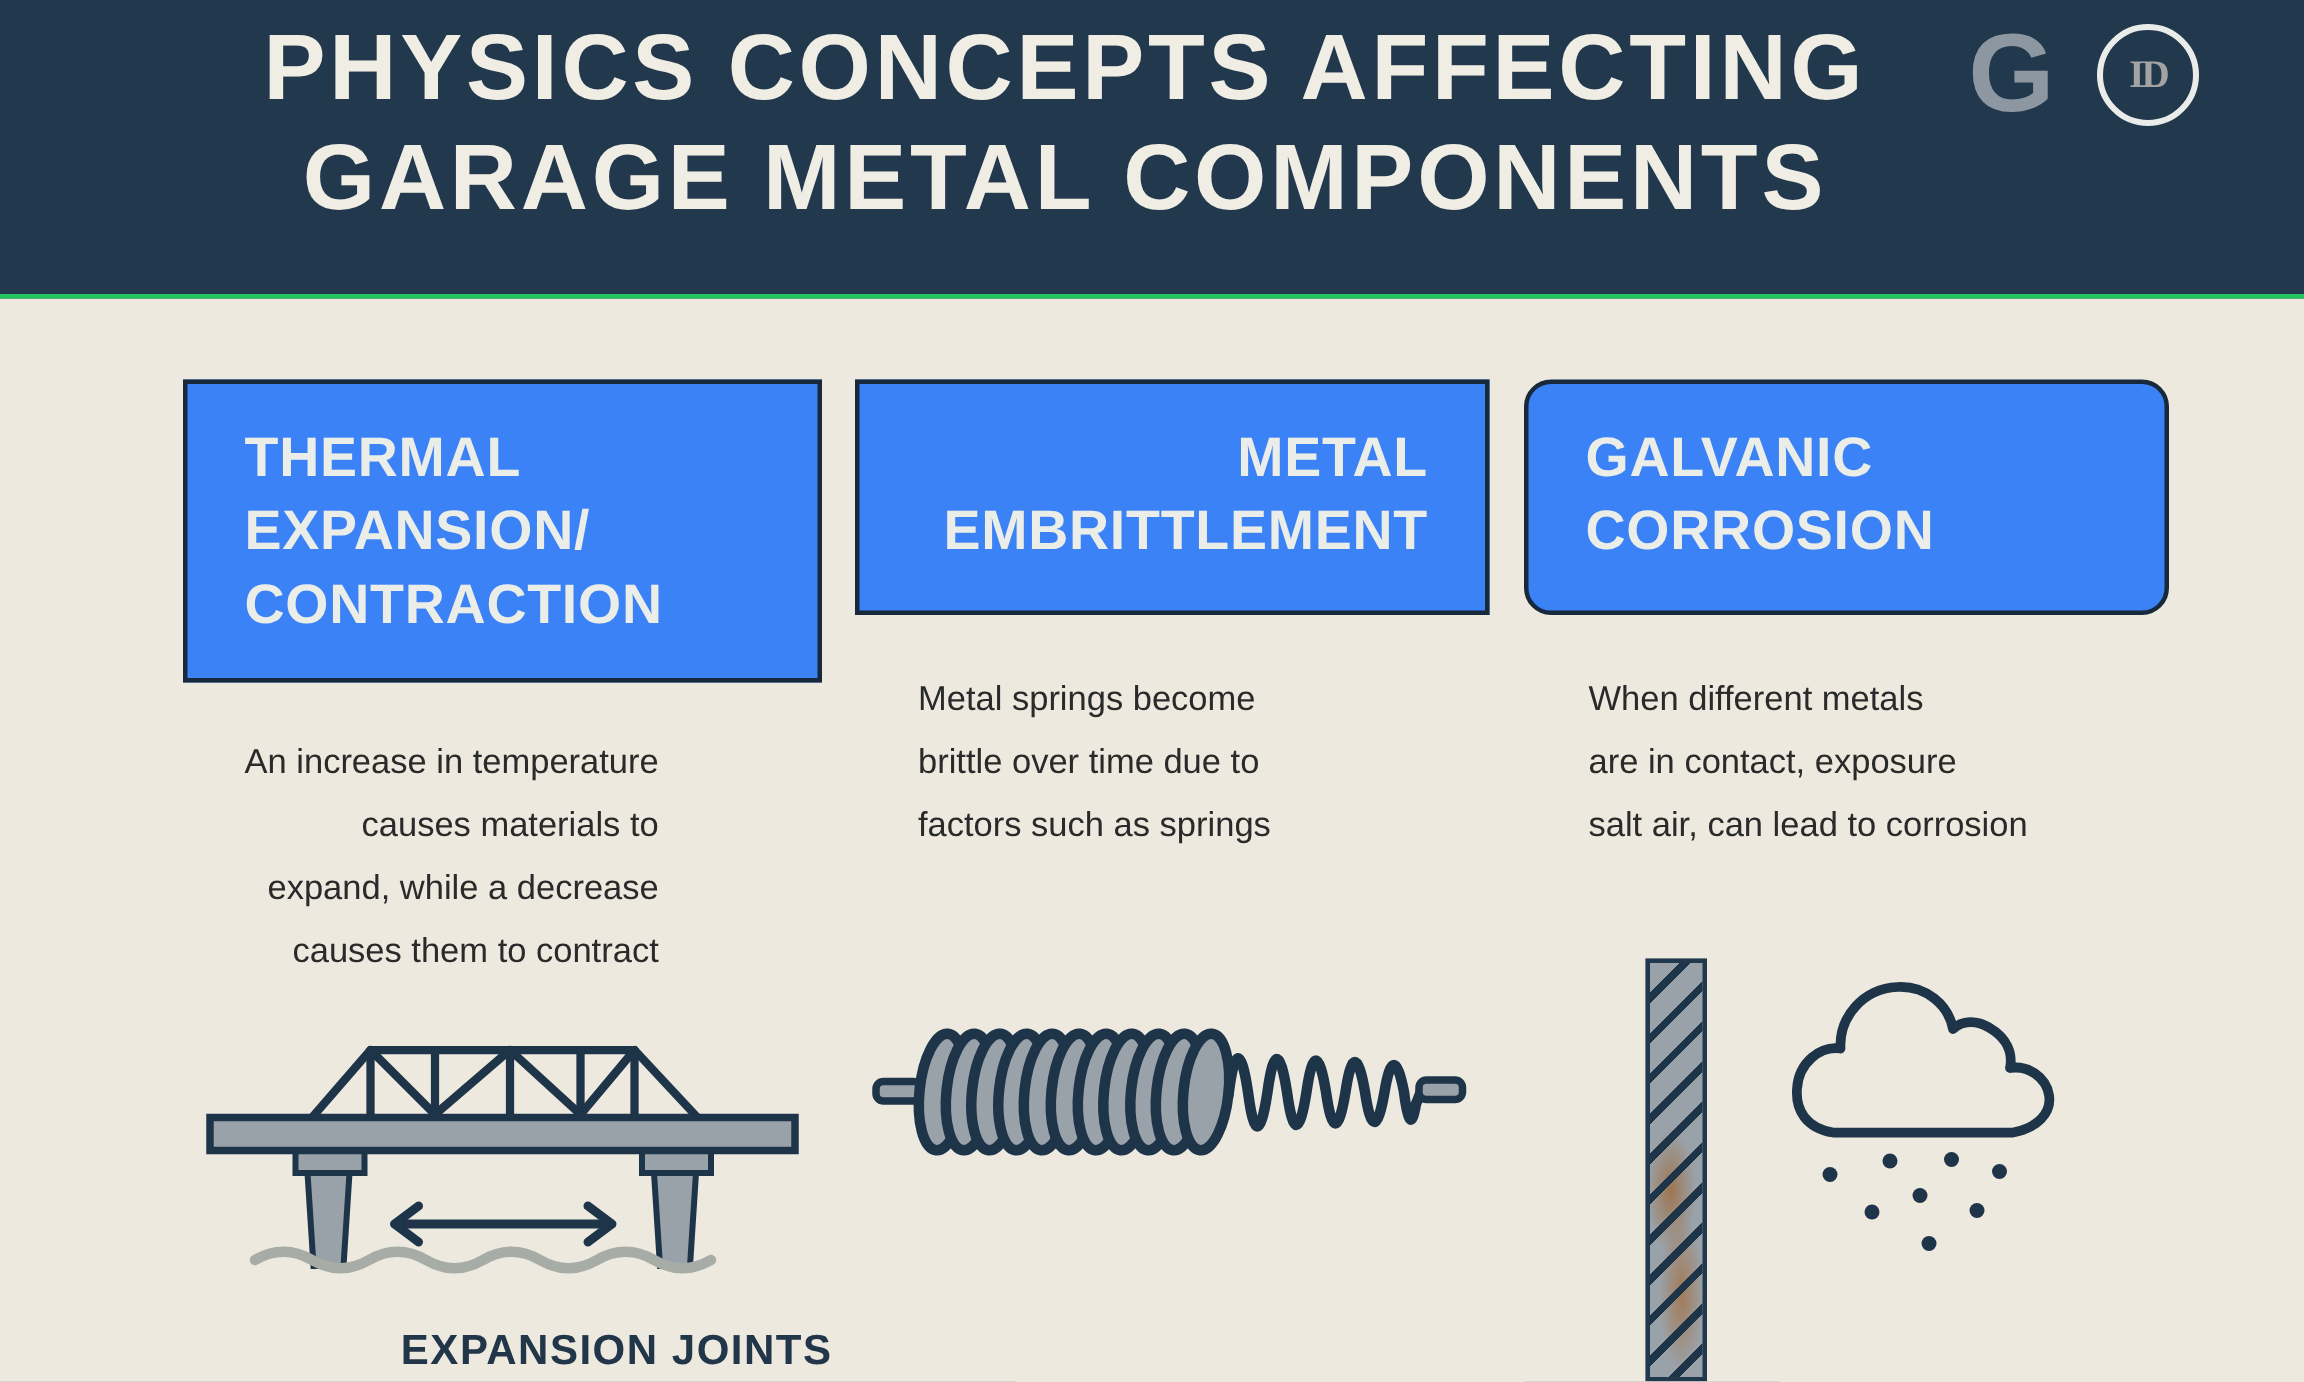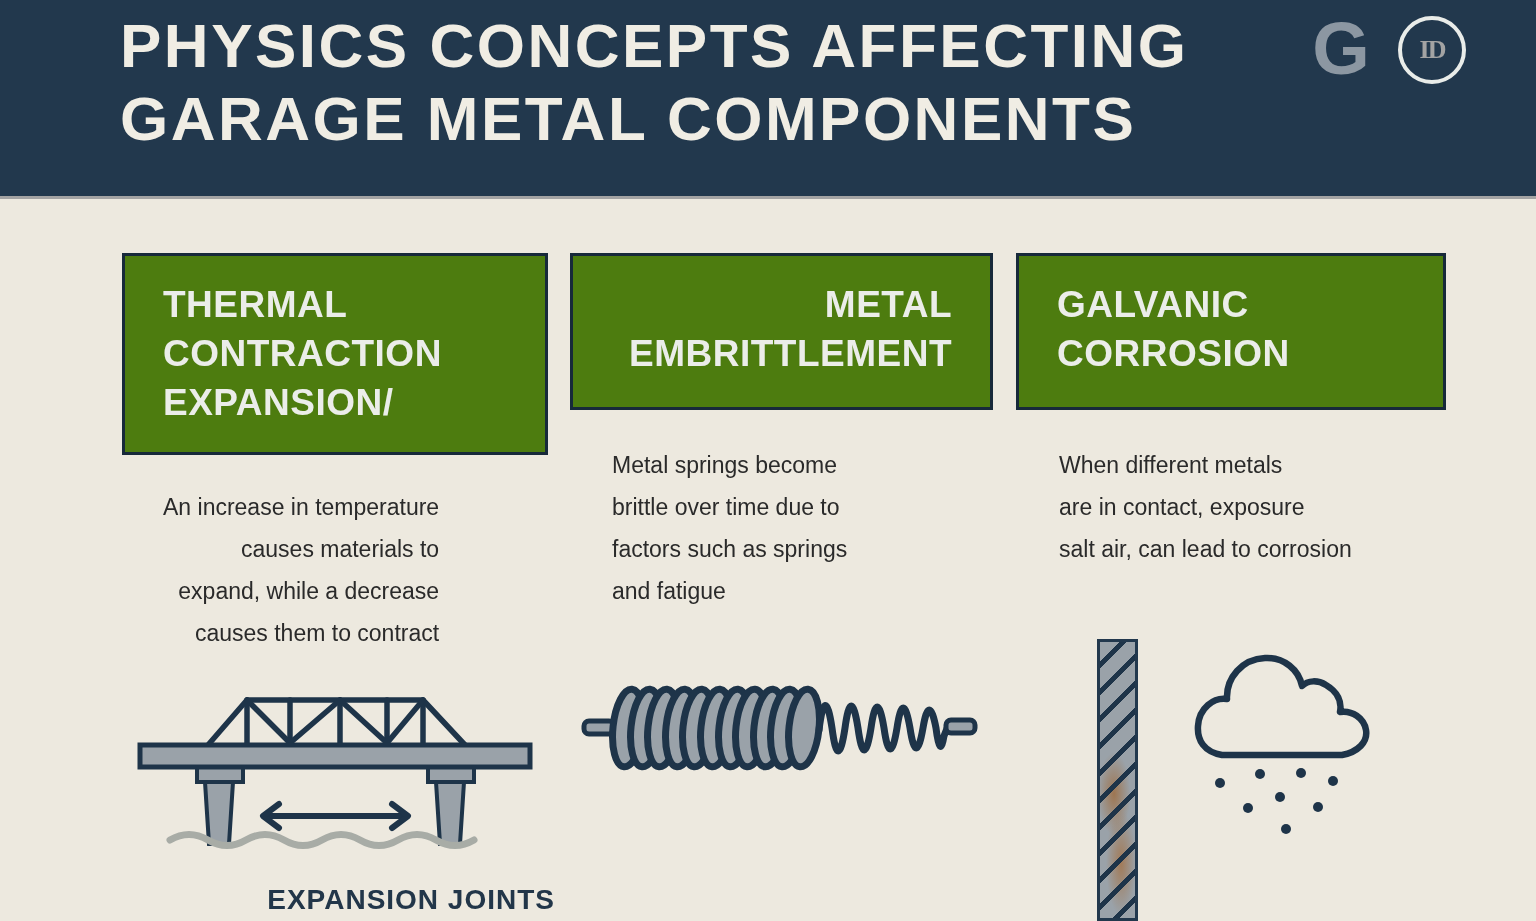--- a/index.html
+++ b/index.html
@@ -5,48 +5,48 @@
   html,body{margin:0;padding:0;background:#c9c6bf;}
   *{box-sizing:border-box;}
   #stage{
     position:relative;width:1536px;height:921px;overflow:hidden;
     background:#EDE9DF;
     font-family:"Liberation Sans", sans-serif;
   }
   
   .header-band{
     position:absolute;left:0;top:0;width:1536px;height:199px;
-    background:#22384D;border-bottom:3px solid #a3a3a3;
+    background:#22384D;border-bottom:3px solid #22c55e;text-align:center;
   }
   .title{
     position:absolute;left:120px;top:9px;width:1180px;
     color:#F0EDE4;font-weight:700;font-size:62px;line-height:73px;
     letter-spacing:2.5px;white-space:nowrap;
   }
   .logo-g{
     position:absolute;left:1303px;top:6px;width:76px;height:84px;
     display:flex;align-items:center;justify-content:center;
     color:#8C97A2;font-size:74px;font-weight:700;
   }
   .logo-id{
     position:absolute;left:1398px;top:16px;width:68px;height:68px;
     border:4px solid #E9ECE9;border-radius:50%;
     display:flex;align-items:center;justify-content:center;
     color:#a3a3a3;font-family:"Liberation Serif", serif;
     font-weight:700;font-size:26px;letter-spacing:-2px;
   }
   
   .card{
-    position:absolute;background:#4d7c0f;border:3px solid #17293A;
+    position:absolute;background:#3b82f6;border:3px solid #17293A;
     padding:24px 38px;color:#EBEDE9;font-weight:700;
     font-size:37px;line-height:49px;letter-spacing:0.5px;white-space:nowrap;
   }
   .card1{left:122px;top:253px;width:426px;height:202px;}
   .card2{left:570px;top:253px;width:423px;height:157px;text-align:right;}
-  .card3{left:1016px;top:253px;width:430px;height:157px;}
+  .card3{left:1016px;top:253px;width:430px;height:157px;border-radius:18px;}
   
   .body-text{
     position:absolute;color:#2A2A2A;font-size:23px;line-height:42px;
     white-space:nowrap;
   }
   .p1{left:163px;top:486px;text-align:right;}
   .p2{left:612px;top:444px;}
   .p3{left:1059px;top:444px;}
   
   .bridge-svg{position:absolute;left:125px;top:673px;}
@@ -75,43 +75,42 @@
     <div class="title">
       <div>PHYSICS CONCEPTS AFFECTING</div>
       <div>GARAGE METAL COMPONENTS</div>
     </div>
     <div class="logo-g">G</div>
     <div class="logo-id">ID</div>
   </div>
 
   <div class="card card1">
     <div>THERMAL</div>
+    <div>EXPANSION/</div>
     <div>CONTRACTION</div>
-    <div>EXPANSION/</div>
   </div>
   <div class="card card2">
     <div>METAL</div>
     <div>EMBRITTLEMENT</div>
   </div>
   <div class="card card3">
     <div>GALVANIC</div>
     <div>CORROSION</div>
   </div>
 
   <div class="body-text p1">
     <div>An increase in temperature</div>
     <div>causes materials to</div>
     <div>expand, while a decrease</div>
     <div>causes them to contract</div>
   </div>
   <div class="body-text p2">
     <div>Metal springs become</div>
     <div>brittle over time due to</div>
     <div>factors such as springs</div>
-    <div>and fatigue</div>
   </div>
   <div class="body-text p3">
     <div>When different metals</div>
     <div>are in contact, exposure</div>
     <div>salt air, can lead to corrosion</div>
   </div>
 
   <svg class="bridge-svg" width="420" height="195" viewBox="0 0 420 195">
 
     <g fill="#9AA2A9" stroke="#1E3449" stroke-width="4">

